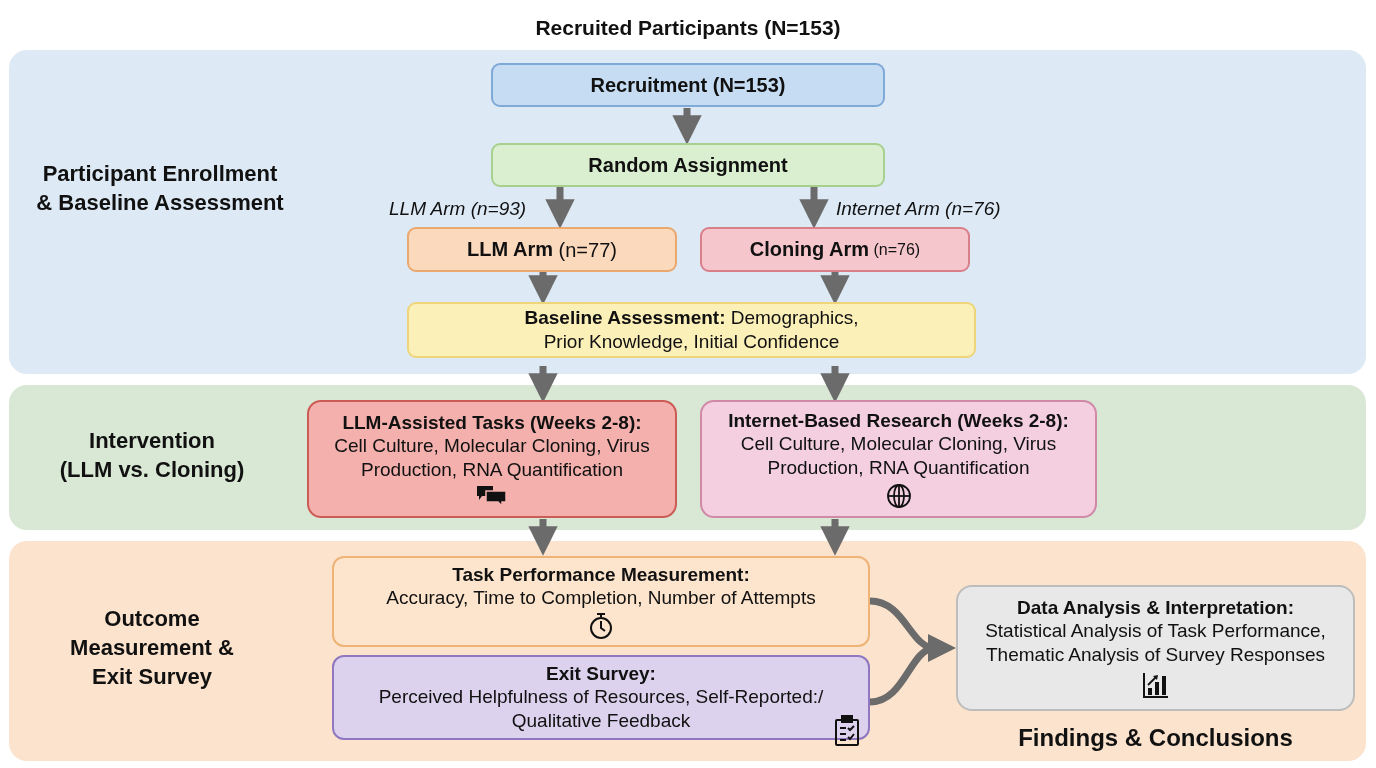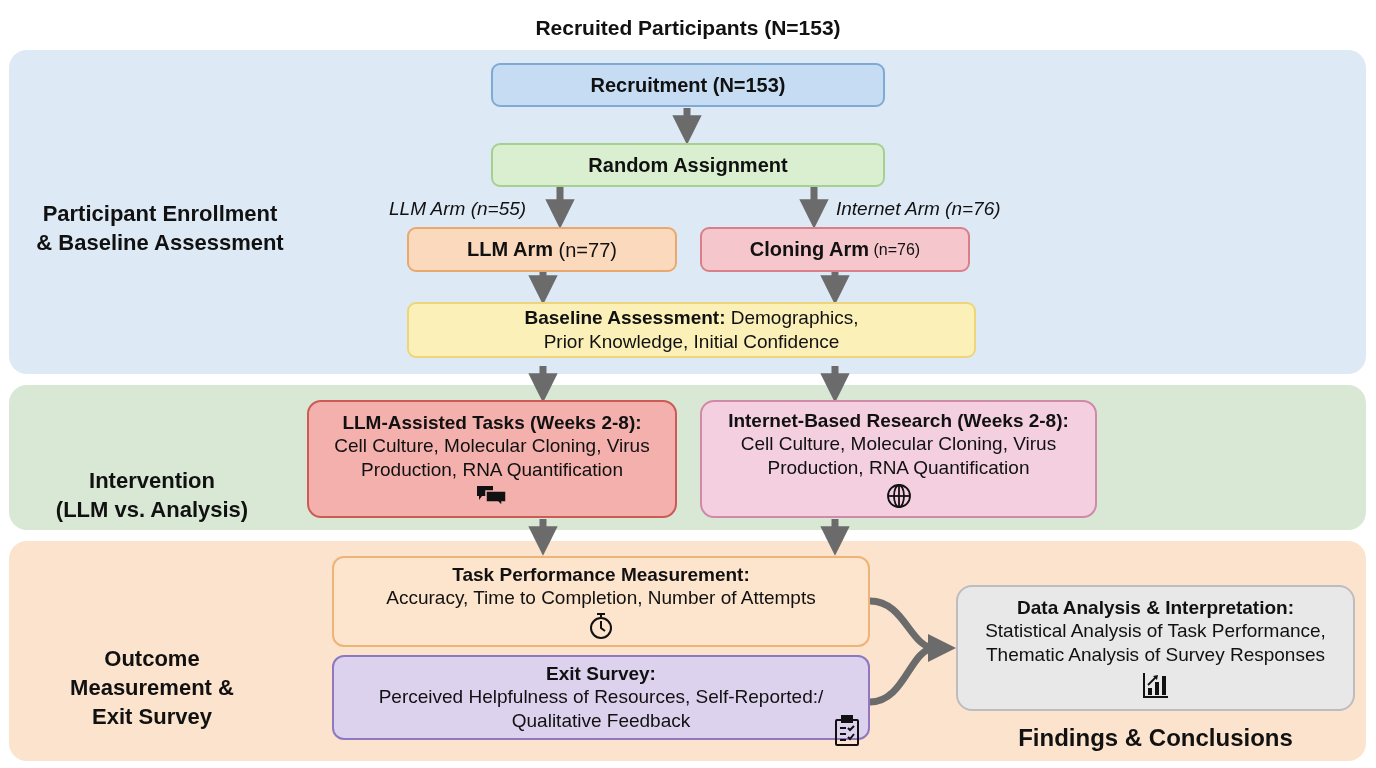--- a/index.html
+++ b/index.html
@@ -4,21 +4,21 @@
   <style>
     html, body { margin: 0; padding: 0; background: #ffffff; }
     body { width: 1376px; height: 768px; position: relative; overflow: hidden;
            font-family: "Liberation Sans", sans-serif; color: #111; }
     .abs { position: absolute; }
     .title { left: 0; width: 1376px; top: 16px; text-align: center; font-weight: bold; font-size: 21px; }
     .band { border-radius: 18px; }
     .band-enroll { left: 9px; top: 50px; width: 1357px; height: 324px; background: #dde9f5; }
     .band-interv { left: 9px; top: 385px; width: 1357px; height: 145px; background: #d9e8d5; }
     .band-outcome { left: 9px; top: 541px; width: 1357px; height: 220px; background: #fce3cd; }
-    .phase-label { font-weight: bold; font-size: 22px; text-align: center; line-height: 29px; margin-top: 40px; }
+    .phase-label { font-weight: bold; font-size: 22px; text-align: center; line-height: 29px; }
     .box { border-radius: 9px; border: 2px solid; box-sizing: border-box; text-align: center;
            display: flex; flex-direction: column; justify-content: center; align-items: center; }
     .b-title { font-weight: bold; font-size: 20px; }
     .b-text { font-size: 19px; line-height: 24px; }
     .arm-label { font-style: italic; font-size: 19px; }
     .icon svg { display: block; }
   </style>
 </head>
 <body>
 
@@ -27,21 +27,21 @@
 <div class="abs band band-enroll"></div>
 <div class="abs band band-interv"></div>
 <div class="abs band band-outcome"></div>
 
 <div class="abs phase-label" style="left:20px; top:159px; width:280px;">
   <div>Participant Enrollment</div>
   <div>&amp; Baseline Assessment</div>
 </div>
 <div class="abs phase-label" style="left:12px; top:426px; width:280px;">
   <div>Intervention</div>
-  <div>(LLM vs. Analysis)</div>
+  <div>(LLM vs. Cloning)</div>
 </div>
 <div class="abs phase-label" style="left:12px; top:604px; width:280px;">
   <div>Outcome</div>
   <div>Measurement &amp;</div>
   <div>Exit Survey</div>
 </div>
 
 <svg class="abs" style="left:0; top:0;" width="1376" height="768">
   <defs>
     <marker id="ah" viewBox="0 0 10 10" refX="5" refY="5" markerWidth="4.2" markerHeight="4.2" orient="auto">
@@ -57,21 +57,21 @@
     <line x1="543" y1="366" x2="543" y2="388" marker-end="url(#ah)"></line>
     <line x1="835" y1="366" x2="835" y2="388" marker-end="url(#ah)"></line>
     <line x1="543" y1="519" x2="543" y2="541" marker-end="url(#ah)"></line>
     <line x1="835" y1="519" x2="835" y2="541" marker-end="url(#ah)"></line>
     <path d="M870,601 C905,601 910,648 935,648"></path>
     <path d="M870,702 C905,702 910,648 935,648"></path>
   </g>
   <path d="M928,634 L956,648 L928,662 z" fill="#6b6b6b"></path>
 </svg>
 
-<div class="abs arm-label" style="left:389px; top:198px;">LLM Arm (n=55)</div>
+<div class="abs arm-label" style="left:389px; top:198px;">LLM Arm (n=93)</div>
 <div class="abs arm-label" style="left:836px; top:198px;">Internet Arm (n=76)</div>
 
 <div class="abs box" style="left:491px; top:63px; width:394px; height:44px; background:#c5dcf3; border-color:#7fa9d6;">
   <span class="b-title">Recruitment (N=153)</span>
 </div>
 
 <div class="abs box" style="left:491px; top:143px; width:394px; height:44px; background:#d9efcf; border-color:#a7d08f;">
   <span class="b-title">Random Assignment</span>
 </div>
 

